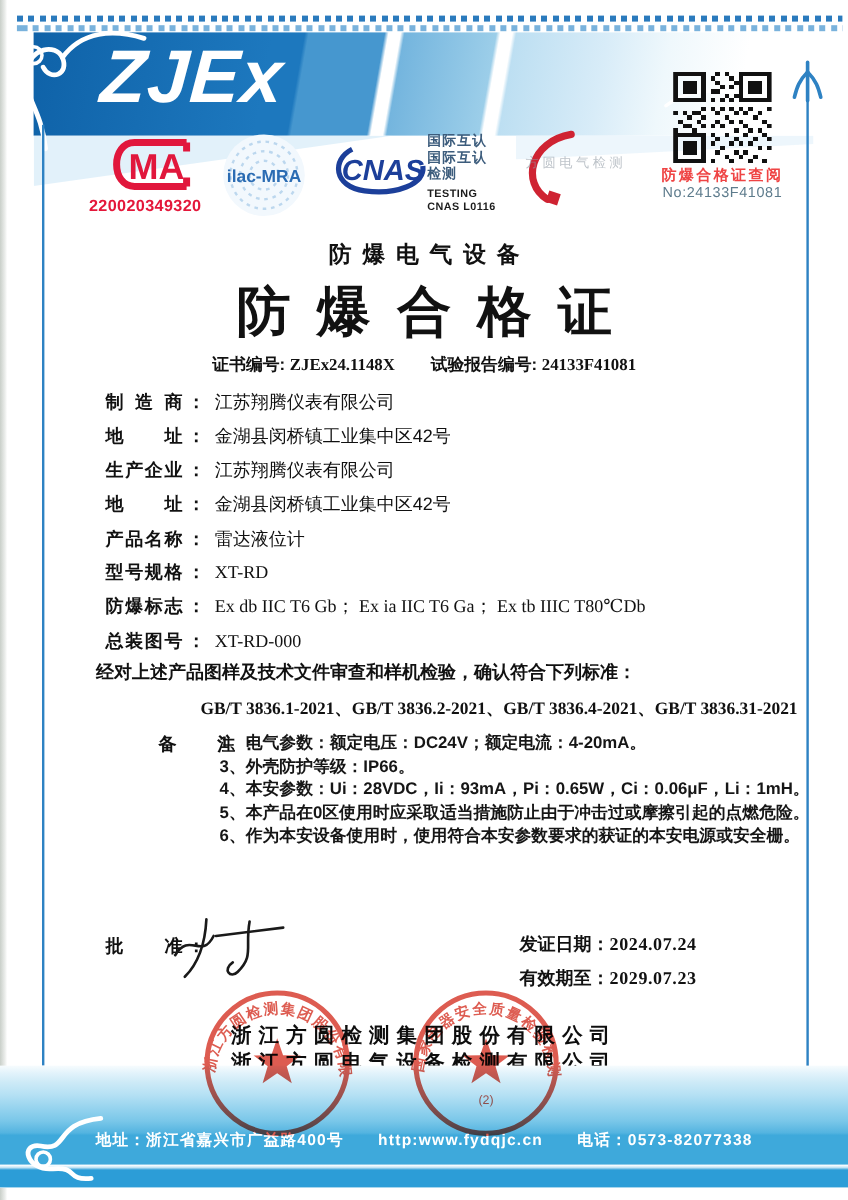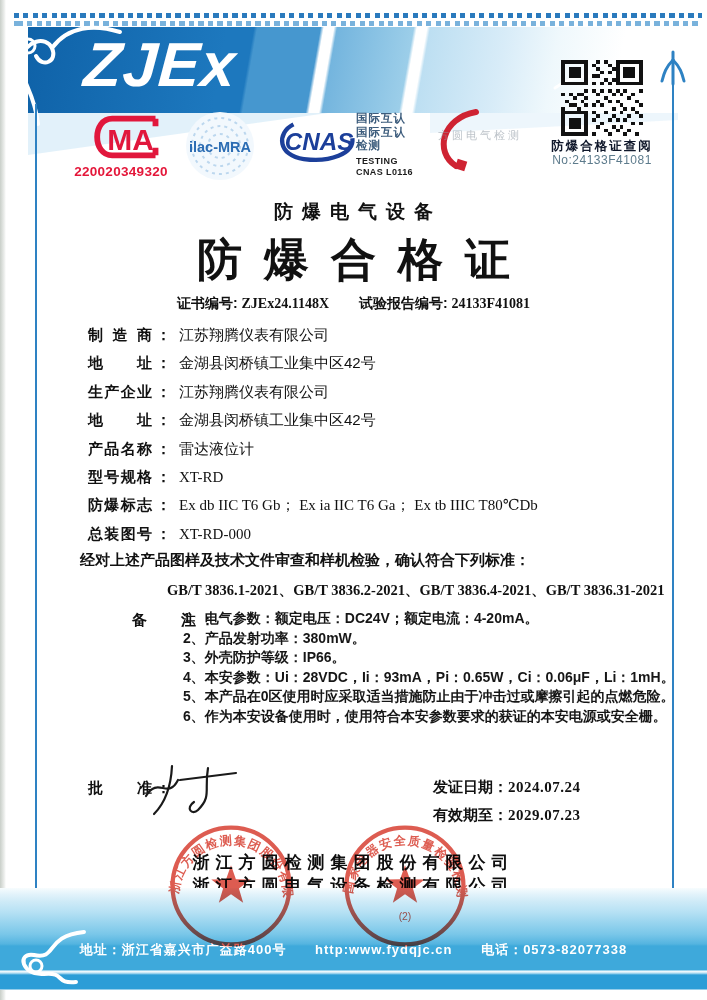--- a/index.html
+++ b/index.html
@@ -22,21 +22,21 @@
         letter-spacing:1px;transform:skewX(-4deg);line-height:1;}
   
   .vline{width:2px;background:#2e82c3;}
   .vline.l{left:35px;top:104px;height:784px;}
   .vline.r{left:672px;top:82px;height:854px;}
   
   .cma-num{left:68px;top:164px;width:106px;text-align:center;font-size:13.5px;font-weight:700;color:#e4173a;letter-spacing:.3px;}
   .cnas-cn{left:356px;top:112px;font-size:11.5px;line-height:13.5px;font-weight:700;color:#3c5c7c;letter-spacing:1px;}
   .cnas-en{margin-top:3px;font-size:9px;line-height:11px;color:#1c1c1c;letter-spacing:.4px;}
   .fy-mark{left:438px;top:128px;width:120px;font-size:11px;color:rgba(145,155,165,.6);letter-spacing:3px;}
-  .qr-cap{left:538px;top:138px;width:128px;text-align:center;font-size:12.5px;font-weight:600;color:#0f172a;letter-spacing:2px;}
+  .qr-cap{left:538px;top:138px;width:128px;text-align:center;font-size:12.5px;font-weight:600;color:#ef4444;letter-spacing:2px;}
   .qr-no{left:538px;top:153px;width:128px;text-align:center;font-size:12px;color:#5d7b8c;letter-spacing:.5px;}
   
   .t-cat{left:0;right:0;top:199px;text-align:center;font-size:19px;font-weight:700;letter-spacing:9px;padding-left:9px;}
   .t-main{left:0;right:0;top:230px;text-align:center;font-size:45px;font-weight:900;letter-spacing:22px;padding-left:22px;}
   .t-cert{left:0;right:0;top:295px;text-align:center;font-size:14px;font-weight:700;}
   .t-cert .v{margin-right:26px;margin-top:18px;}
   
   .frow{left:88px;height:20px;white-space:nowrap;font-size:15px;}
   .flabel{display:inline-block;width:64px;text-align:justify;text-align-last:justify;font-weight:700;vertical-align:bottom;}
   .fcolon{display:inline-block;margin:0 8px 0 4px;font-weight:700;}
@@ -162,21 +162,20 @@
   <div class="abs frow" style="top:525px"><span class="flabel">总装图号</span><span class="fcolon">：</span><span class="fvalue serif">XT-RD-000</span></div>
 
   <div class="abs statement">经对上述产品图样及技术文件审查和样机检验，确认符合下列标准：</div>
   <div class="abs standards serif">GB/T 3836.1-2021、GB/T 3836.2-2021、GB/T 3836.4-2021、GB/T 3836.31-2021</div>
 
   <div class="abs remark-label">
     <span class="flabel">备注</span><span class="fcolon">：</span>
   </div>
   <div class="abs remarks">
     <div>1、电气参数：额定电压：DC24V；额定电流：4-20mA。</div>
-    <div>2、产品发射功率：380mW。</div>
     <div>3、外壳防护等级：IP66。</div>
     <div>4、本安参数：Ui：28VDC，Ii：93mA，Pi：0.65W，Ci：0.06μF，Li：1mH。</div>
     <div>5、本产品在0区使用时应采取适当措施防止由于冲击过或摩擦引起的点燃危险。</div>
     <div>6、作为本安设备使用时，使用符合本安参数要求的获证的本安电源或安全栅。</div>
   </div>
 
   <div class="abs approve">
     <span class="flabel">批准</span><span class="fcolon">：</span>
   </div>
   <svg class="abs" style="left:138px;top:756px" width="115" height="62" viewBox="0 0 115 62">

